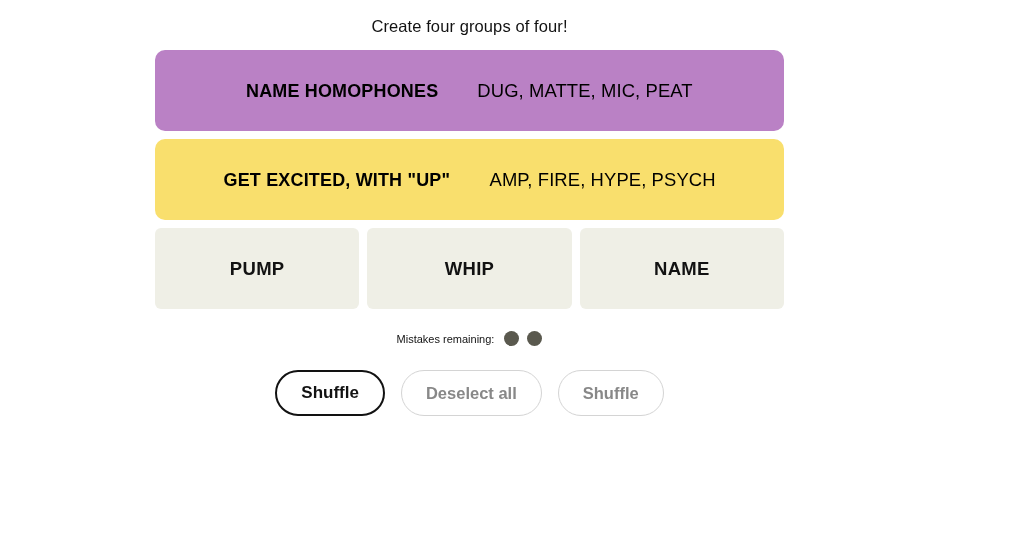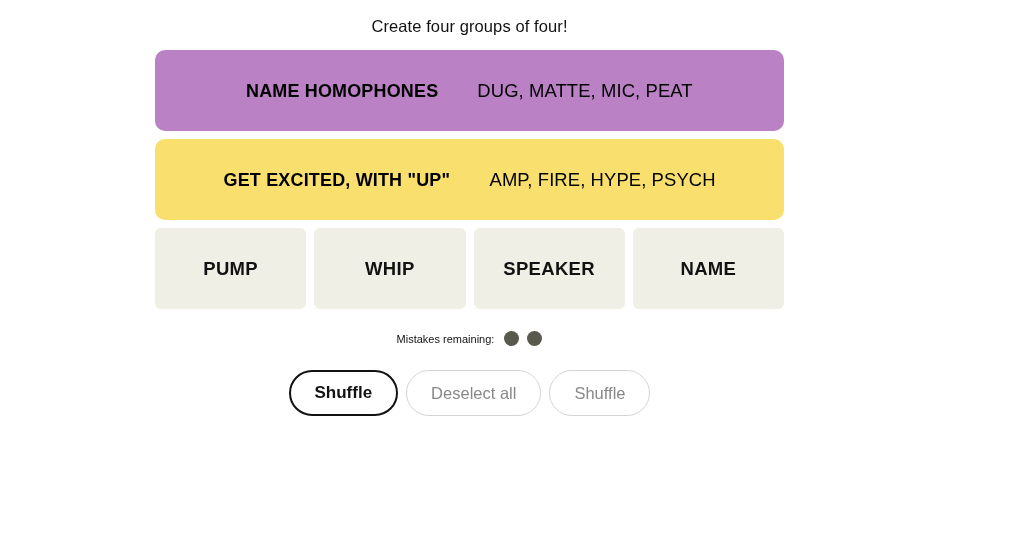--- a/index.html
+++ b/index.html
@@ -95,35 +95,36 @@
   }
   .dot {
     width: 15px;
     height: 15px;
     border-radius: 50%;
     background: #5a594e;
   }
   .controls {
     margin-top: 24px;
     display: flex;
-    gap: 8px;
+    gap: 16px;
     align-items: center;
   }
   .btn {
     height: 46px;
     padding: 0 24px;
     border-radius: 24px;
     background: #ffffff;
     font-size: 16.5px;
     display: inline-flex;
     align-items: center;
     justify-content: center;
     box-sizing: border-box;
     cursor: pointer;
     white-space: nowrap;
+    font-weight: bold;
   }
   .btn.enabled {
     border: 2px solid #121212;
     color: #121212;
     font-weight: bold;
     font-family: "Liberation Sans Narrow", "Liberation Sans", sans-serif;
     font-size: 17px;
   }
   .btn.disabled {
     border: 1px solid #d4d4d4;
@@ -146,21 +147,20 @@
     </div>
 
     <div class="solved-row" style="background:#f9df6d">
       <div class="solved-title">GET EXCITED, WITH "UP"</div>
       <div class="solved-words">AMP, FIRE, HYPE, PSYCH</div>
     </div>
 
     <div class="tile-row">
       <div class="tile">PUMP</div>
       <div class="tile">WHIP</div>
-      <div class="tile">SPEAKER</div>
       <div class="tile">NAME</div>
     </div>
 
 
   </div>
 
   <div class="mistakes">
     <span>Mistakes remaining:</span>
     <span class="dots">
       <span class="dot"></span>

